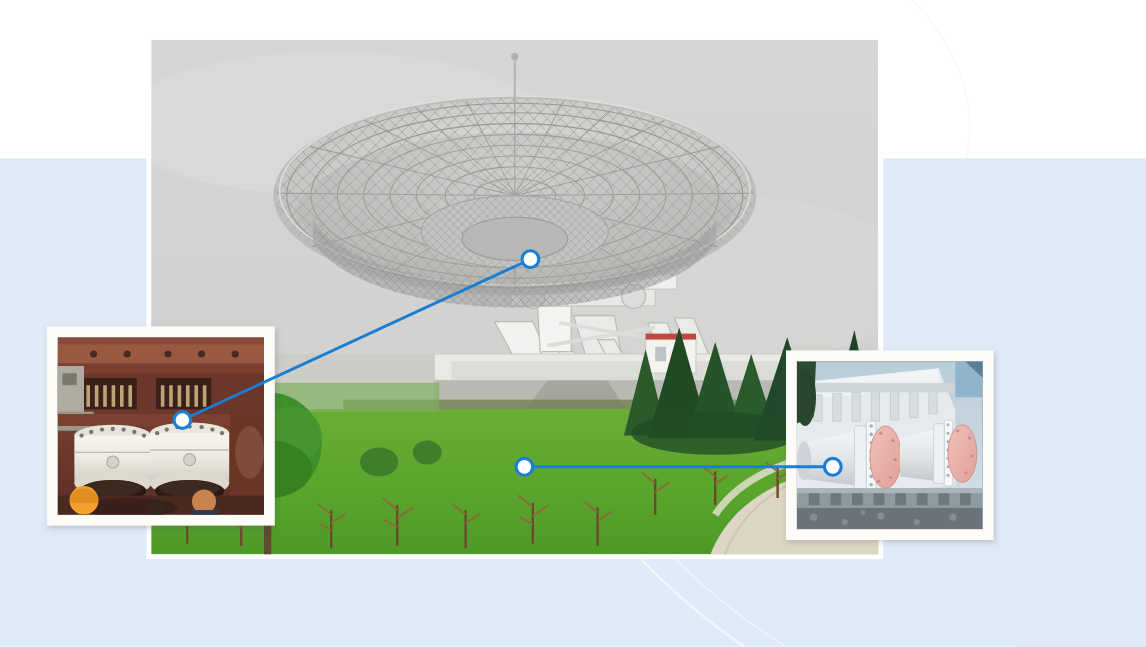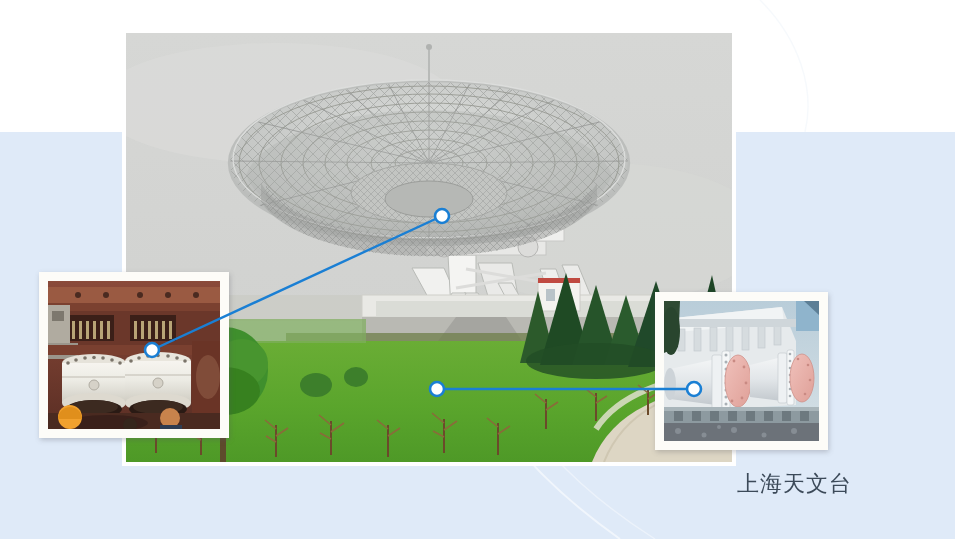--- a/index.html
+++ b/index.html
@@ -566,15 +566,14 @@
   <svg class="connectors" viewBox="0 0 955 539">
     <line x1="442" y1="216" x2="152" y2="350" stroke="#1a7fd4" stroke-width="2.4" stroke-linecap="round"></line>
     <line x1="437" y1="389" x2="694" y2="389" stroke="#1a7fd4" stroke-width="2.4" stroke-linecap="round"></line>
 
     <circle cx="442" cy="216" r="7" fill="#ffffff" stroke="#1a7fd4" stroke-width="2.6"></circle>
     <circle cx="152" cy="350" r="7" fill="#ffffff" stroke="#1a7fd4" stroke-width="2.6"></circle>
     <circle cx="437" cy="389" r="7" fill="#ffffff" stroke="#1a7fd4" stroke-width="2.6"></circle>
     <circle cx="694" cy="389" r="7" fill="#ffffff" stroke="#1a7fd4" stroke-width="2.6"></circle>
   </svg>
 
-  <div class="caption">上海天文台</div>
 
 </div>
 
 </body></html>

